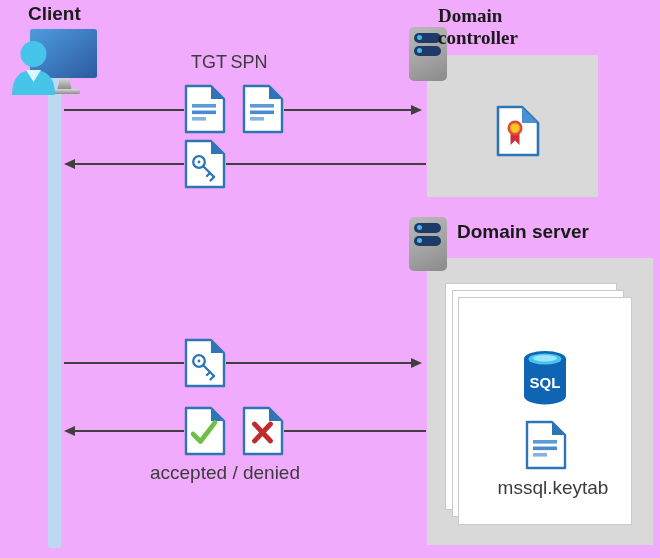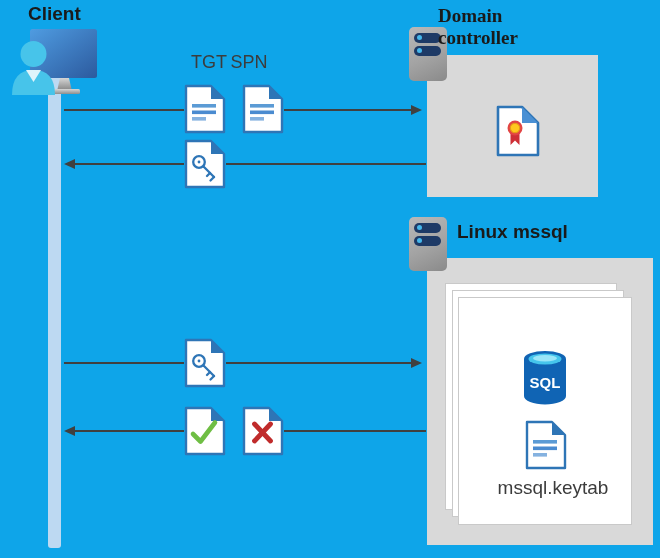--- a/index.html
+++ b/index.html
@@ -1,17 +1,17 @@
 <!DOCTYPE html>
 <html><head>
 <meta charset="utf-8">
 <style>
   html,body{margin:0;padding:0;background:#fff;}
   .canvas{
-    position:relative;width:660px;height:558px;background:#0ea5e9;overflow:hidden;
+    position:relative;width:660px;height:558px;background:#f0abfc;overflow:hidden;
     font-family:"Liberation Sans","DejaVu Sans",sans-serif;
   }
   .abs{position:absolute;}
   .heading{font-weight:700;font-size:19px;color:#1a1a1a;line-height:22px;}
   .plain{font-size:18px;color:#3c3c3c;}
   .center{text-align:center;}
   .graybox{position:absolute;background:#d9d9d9;}
   .page{position:absolute;background:#ffffff;border:1px solid #c9c9c9;box-sizing:border-box;}
   .line{position:absolute;height:2px;background:#404040;}
   .head-right{position:absolute;width:0;height:0;border-top:5.5px solid transparent;border-bottom:5.5px solid transparent;border-left:11px solid #404040;}
@@ -76,40 +76,41 @@
   </svg>
 
   <div class="server" style="left:409px;top:217px;">
     <div class="pill" style="top:6px;">
         <span class="dot"></span>
       </div>
     <div class="pill" style="top:19px;">
         <span class="dot"></span>
       </div>
   </div>
-  <div class="abs heading" style="left:457px;top:221px;width:160px;">Linux mssql</div>
+  <div class="abs heading" style="left:457px;top:221px;width:160px;">Domain server</div>
 
   <svg class="abs" style="left:522px;top:350px;" width="46" height="57" viewBox="0 0 46 57">
     <path d="M2 9 V46 a21 8.5 0 0 0 42 0 V9 Z" fill="#1064b4"></path>
     <ellipse cx="23" cy="9" rx="21" ry="8" fill="#1064b4"></ellipse>
     <ellipse cx="23" cy="9" rx="16.5" ry="5.6" fill="#45c5ec"></ellipse>
     <ellipse cx="23" cy="8.2" rx="12" ry="3.2" fill="#9ae6f8"></ellipse>
     <text x="23" y="38" text-anchor="middle" font-size="15" font-weight="bold" fill="#ffffff">SQL</text>
   </svg>
   <svg class="abs" style="left:525px;top:420px;" width="42" height="50" viewBox="0 0 42 50">
     <path d="M2 2 H27 L40 15 V48 H2 Z" fill="#ffffff" stroke="#2e75b6" stroke-width="2.4" stroke-linejoin="round"></path>
     <path d="M27 2 V15 H40 Z" fill="#2e75b6"></path>
     <rect x="8" y="20" width="24" height="3.6" fill="#5b9bd5"></rect>
     <rect x="8" y="26.5" width="24" height="3.6" fill="#4a8bd0"></rect>
     <rect x="8" y="33" width="14" height="3.6" fill="#85b2e0"></rect>
   </svg>
   <div class="abs plain center" style="left:458px;top:477px;width:174px;font-size:19px;padding-left:8px;">mssql.keytab</div>
 
   <div class="abs plain center" style="left:184px;top:52px;width:50px;">TGT</div>
   <div class="abs plain center" style="left:224px;top:52px;width:50px;">SPN</div>
+  <div class="abs plain center" style="left:135px;top:462px;width:180px;font-size:19px;">accepted / denied</div>
 
   <div class="line" style="left:64px;top:109px;width:120px;"></div>
   <div class="line" style="left:284px;top:109px;width:128px;"></div>
   <div class="head-right" style="left:411px;top:104.5px;"></div>
 
   <div class="head-left" style="left:64px;top:158.5px;"></div>
   <div class="line" style="left:75px;top:163px;width:109px;"></div>
   <div class="line" style="left:226px;top:163px;width:200px;"></div>
 
   <div class="line" style="left:64px;top:362px;width:120px;"></div>

